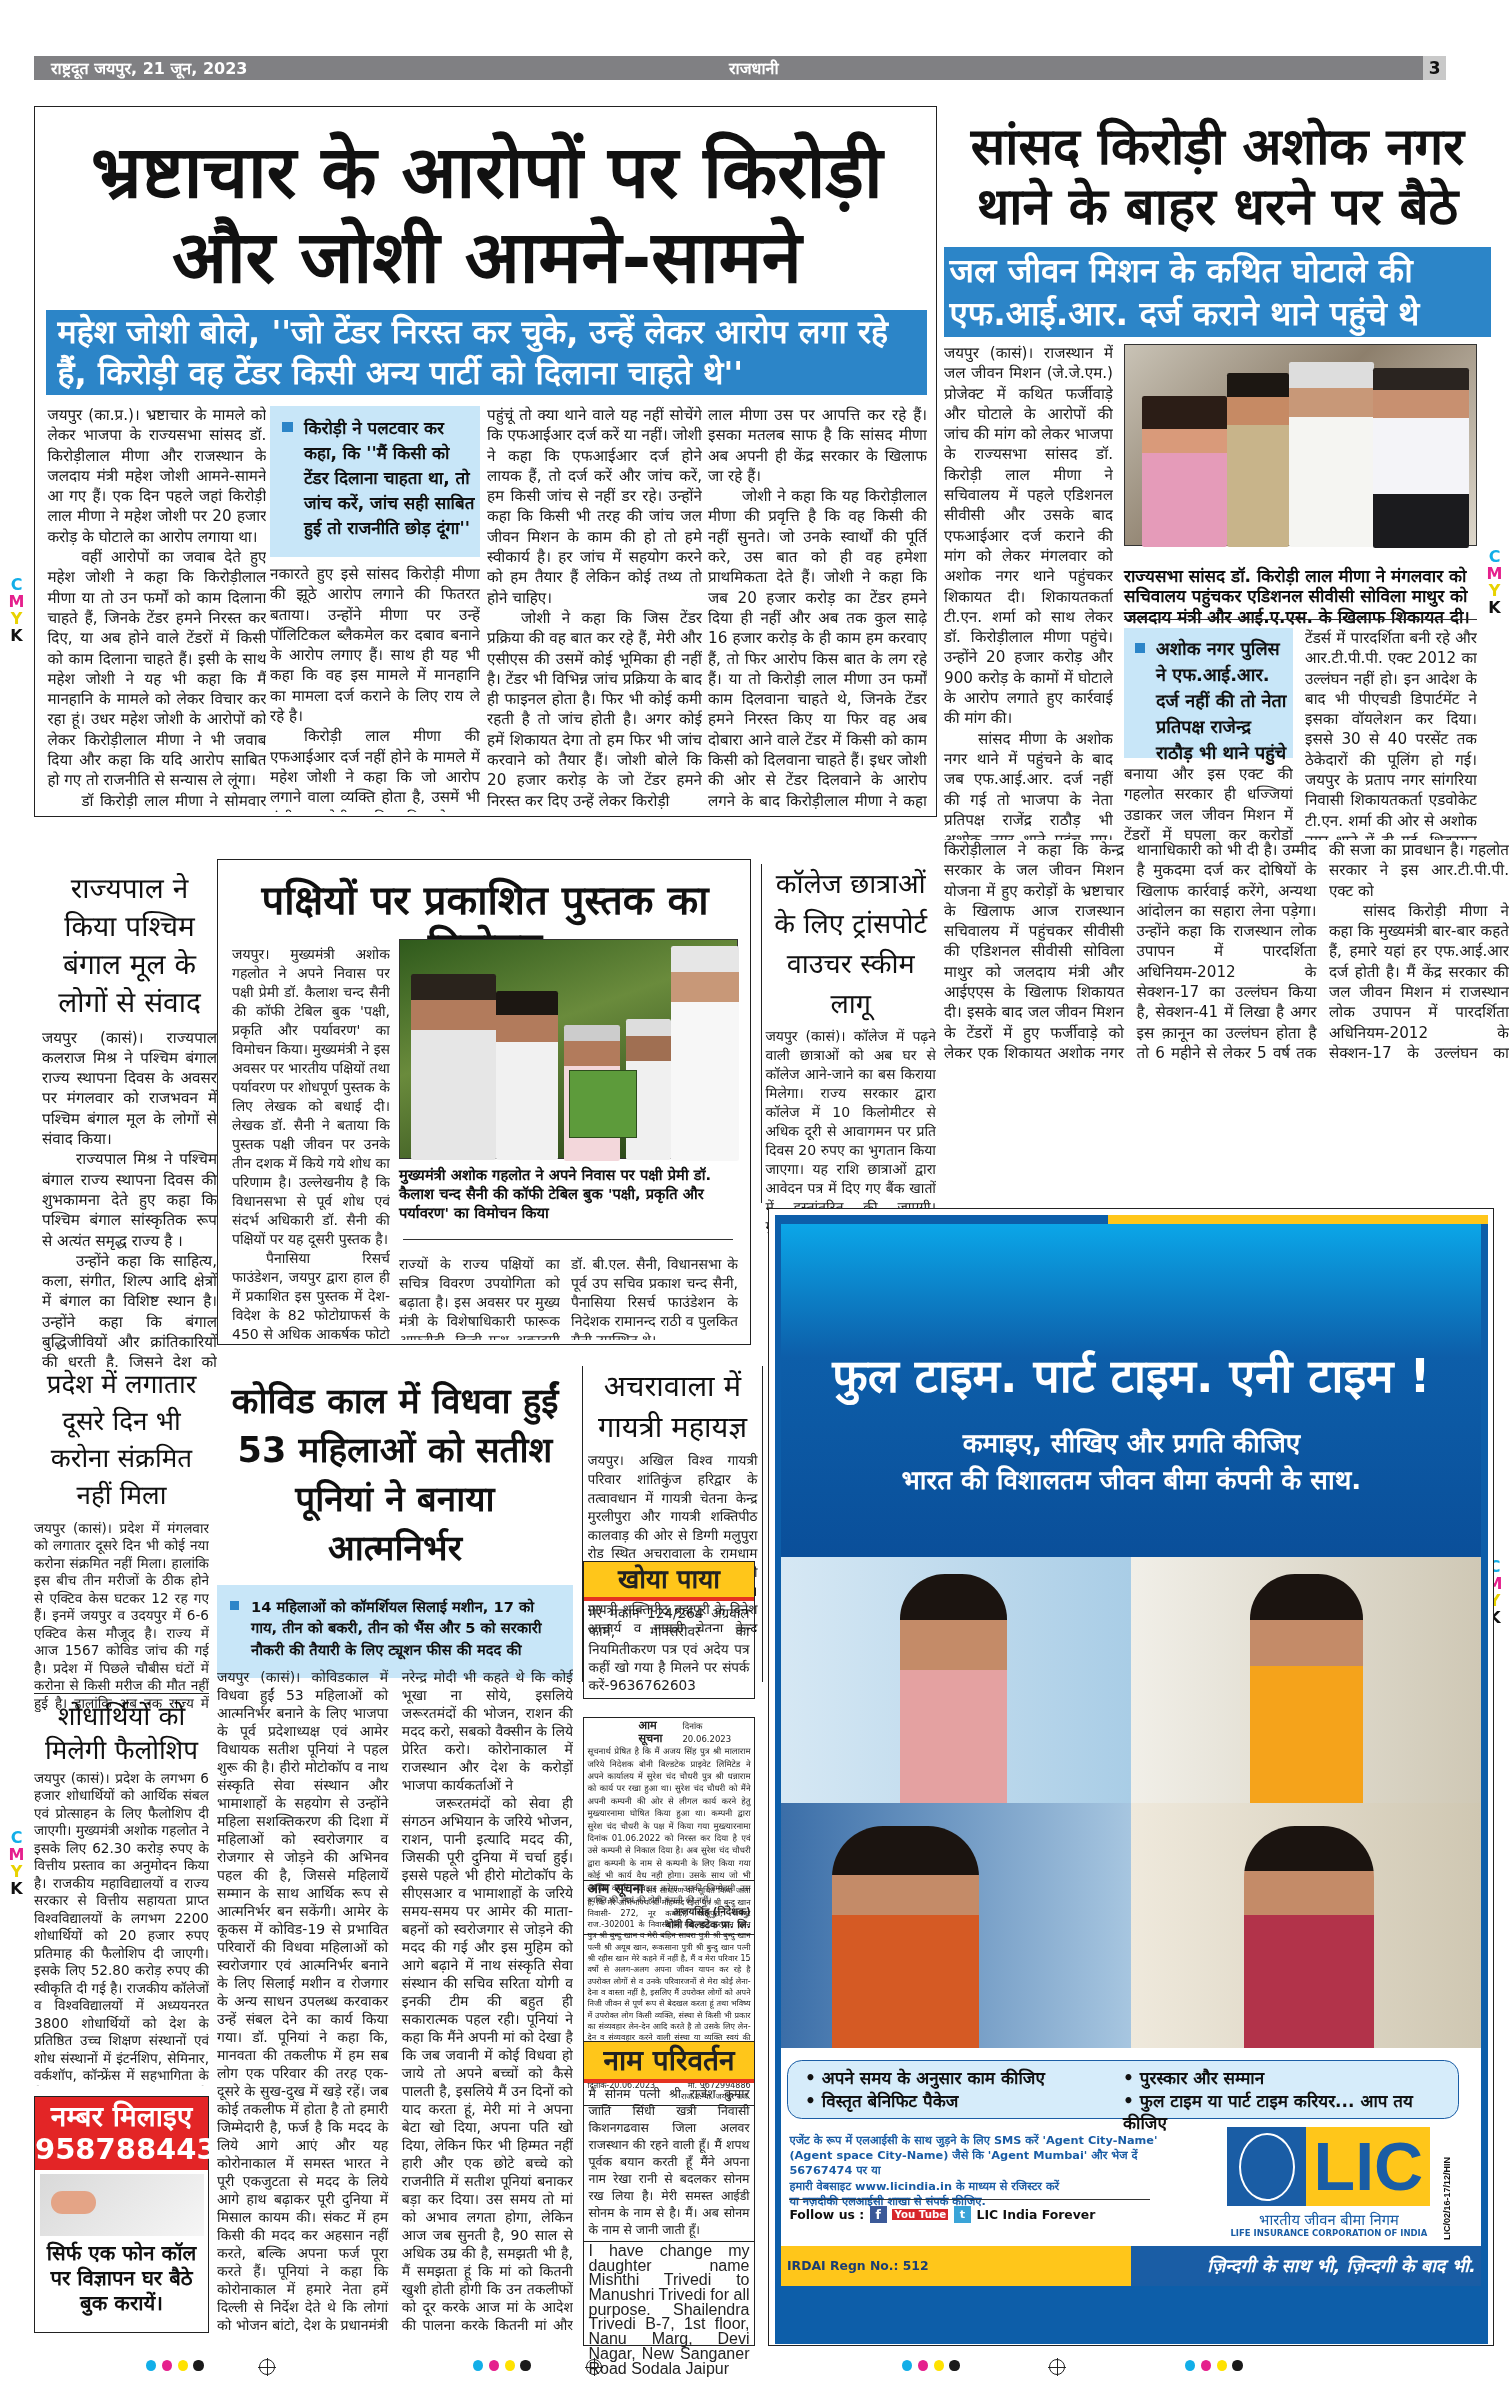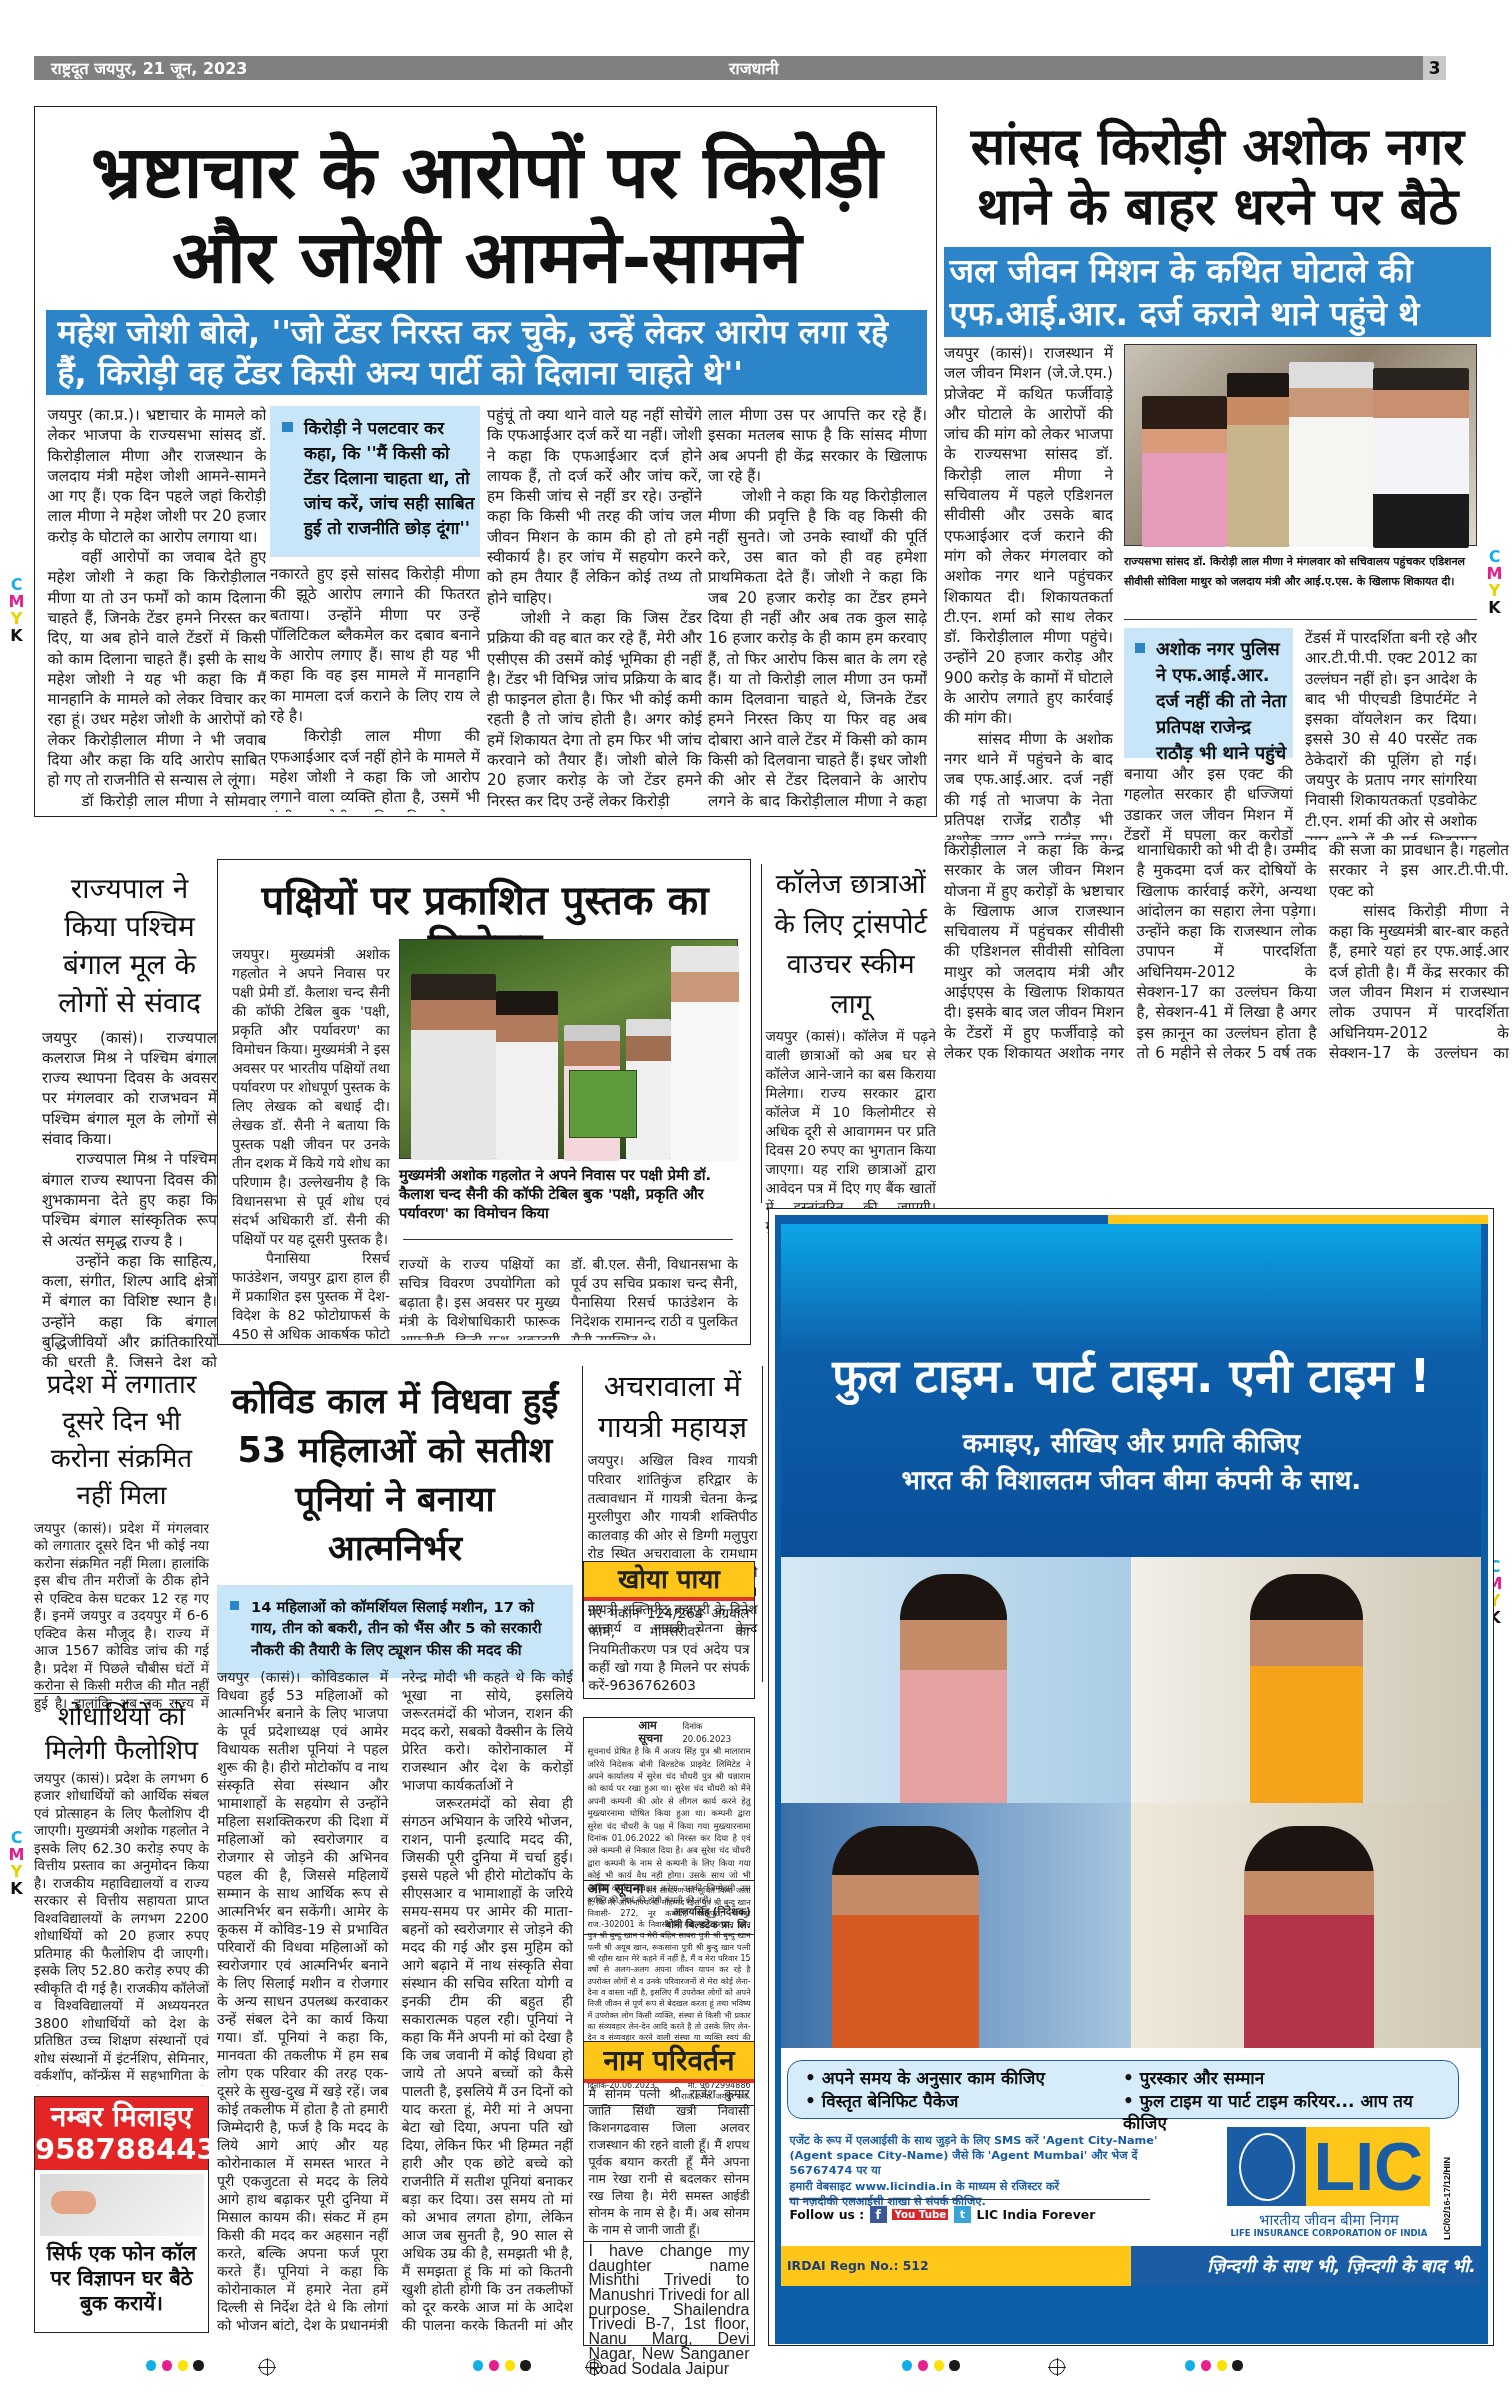--- a/index.html
+++ b/index.html
@@ -97,21 +97,21 @@
   <div class="abs col" style="left:0;top:237px;width:169px;height:497px">
     <p class="first">जयपुर (कासं)। राजस्थान में जल जीवन मिशन (जे.जे.एम.) प्रोजेक्ट में कथित फर्जीवाड़े और घोटाले के आरोपों की जांच की मांग को लेकर भाजपा के राज्यसभा सांसद डॉ. किरोड़ी लाल मीणा ने सचिवालय में पहले एडिशनल सीवीसी और उसके बाद एफआईआर दर्ज कराने की मांग को लेकर मंगलवार को अशोक नगर थाने पहुंचकर शिकायत दी। शिकायतकर्ता टी.एन. शर्मा को साथ लेकर डॉ. किरोड़ीलाल मीणा पहुंचे। उन्होंने 20 हजार करोड़ और 900 करोड़ के कामों में घोटाले के आरोप लगाते हुए कार्रवाई की मांग की।</p>
     <p>सांसद मीणा के अशोक नगर थाने में पहुंचने के बाद जब एफ.आई.आर. दर्ज नहीं की गई तो भाजपा के नेता प्रतिपक्ष राजेंद्र राठौड़ भी अशोक नगर थाने पहुंच गए। सांसद किरोड़ी लाल मीणा थाने के बाहर ही धरने पर बैठ गए। इस बीच पुलिस कमिश्नर आनंद श्रीवास्तव के बुलावे पर सांसद किरोड़ीलाल वार्ता के लिए पुलिस कमिश्नरेट पहुंचे, जहां वार्ता विफल होने के बाद पुनः अशोक नगर थाने पहुंचकर धरना शुरू कर दिया, जो कि देर रात तक जारी रहा।</p>
   </div>
   <div class="abs photo" style="left:180px;top:238px;width:353px;height:202px">
     <div class="abs person" style="left:17px;top:51px;width:85px;height:151px;background:linear-gradient(#2b1d16 0 22%,#d99a7a 22% 38%,#e59bb9 38%)"></div>
     <div class="abs person" style="left:102px;top:28px;width:62px;height:174px;background:linear-gradient(#1c1712 0 14%,#c68a64 14% 30%,#c8b48a 30%)"></div>
     <div class="abs person" style="left:164px;top:17px;width:85px;height:185px;background:linear-gradient(#ddd 0 14%,#c89878 14% 30%,#f5f5f2 30%)"></div>
     <div class="abs person" style="left:248px;top:22.6px;width:96px;height:180px;background:linear-gradient(#2a2420 0 12%,#c89070 12% 28%,#f4f4f8 28% 70%,#1b1b1e 70%)"></div>
   </div>
-  <div class="abs caption" style="left:180px;top:446px;width:353px;font-size:11px;line-height:20.3px">राज्यसभा सांसद डॉ. किरोड़ी लाल मीणा ने मंगलवार को सचिवालय पहुंचकर एडिशनल सीवीसी सोविला माथुर को जलदाय मंत्री और आई.ए.एस. के खिलाफ शिकायत दी।</div>
+  <div class="abs caption" style="left:180px;top:460px;width:353px;font-size:17px;line-height:20.3px">राज्यसभा सांसद डॉ. किरोड़ी लाल मीणा ने मंगलवार को सचिवालय पहुंचकर एडिशनल सीवीसी सोविला माथुर को जलदाय मंत्री और आई.ए.एस. के खिलाफ शिकायत दी।</div>
   <div class="abs" style="left:180px;top:513px;width:353px;height:1.1px;background:#333"></div>
   <div class="abs lblue quote" style="left:180px;top:522px;width:169px;height:130px;font-size:18px;line-height:26px;padding:8px 4.5px 4.5px 32px">
     <span class="bul" style="left:11.3px;top:14.7px;width:10.2px;height:10.2px"></span>
     <span>अशोक नगर पुलिस ने एफ.आई.आर. दर्ज नहीं की तो नेता प्रतिपक्ष राजेन्द्र राठौड़ भी थाने पहुंचे</span>
   </div>
   <div class="abs col" style="left:180px;top:658px;width:169px;height:76px">
     <p class="first">बनाया और इस एक्ट की गहलोत सरकार ही धज्जियां उडाकर जल जीवन मिशन में टेंडरों में घपला कर करोड़ों रुपये निगल रही है।</p>
   </div>
   <div class="abs col" style="left:361px;top:522px;width:172px;height:212px">
     <p class="first">टेंडर्स में पारदर्शिता बनी रहे और आर.टी.पी.पी. एक्ट 2012 का उल्लंघन नहीं हो। इन आदेश के बाद भी पीएचडी डिपार्टमेंट ने इसका वॉयलेशन कर दिया। इससे 30 से 40 परसेंट तक ठेकेदारों की पूलिंग हो गई। जयपुर के प्रताप नगर सांगरिया निवासी शिकायतकर्ता एडवोकेट टी.एन. शर्मा की ओर से अशोक नगर थाने में दी गई, शिकायत में ये लिखा गया है कि फर्जी दस्तावेजों के आधार पर टेंडर लेने के मामले में एफआईआर दर्ज की जाए। दो फर्मों को टेंडर दिए गए। इनमें श्री श्याम टयूबवेल कम्पनी शाहपुरा जयपुर और श्री गणपति ट्यूबवेल कंपनी शाहपूरा जयपुर को कार्यादेश दिए गए। इन टेंडर्स में कार्यादेश प्राप्त करने के लिए दोनों फर्मों ने भारत सरकार के उपक्रम इरकोन इंटरनेशनल लिमिटेड को पूरी तरह फर्जी वर्क कंप्लीशन सर्टिफिकेट पेश किए। दस्तावेजों की रूटीन जांच के तहत पीएचईडी के अधिकारी ने डाक्यूमेंट्स के वेरिफिकेशन के लिए इरकॉन इंटरनेशनल लिमिटेड को एक मेल 21 मार्च को किया, जिसके जवाब में 22 मार्च को इरकॉन इंटरनेशनल लिमिटेड ने पीएचईडी डिपार्टमेंट को मेल भेजकर बताया कि पेश किए गए सर्टिफिकेट पूरी तरह फर्जी हैं।</p>

